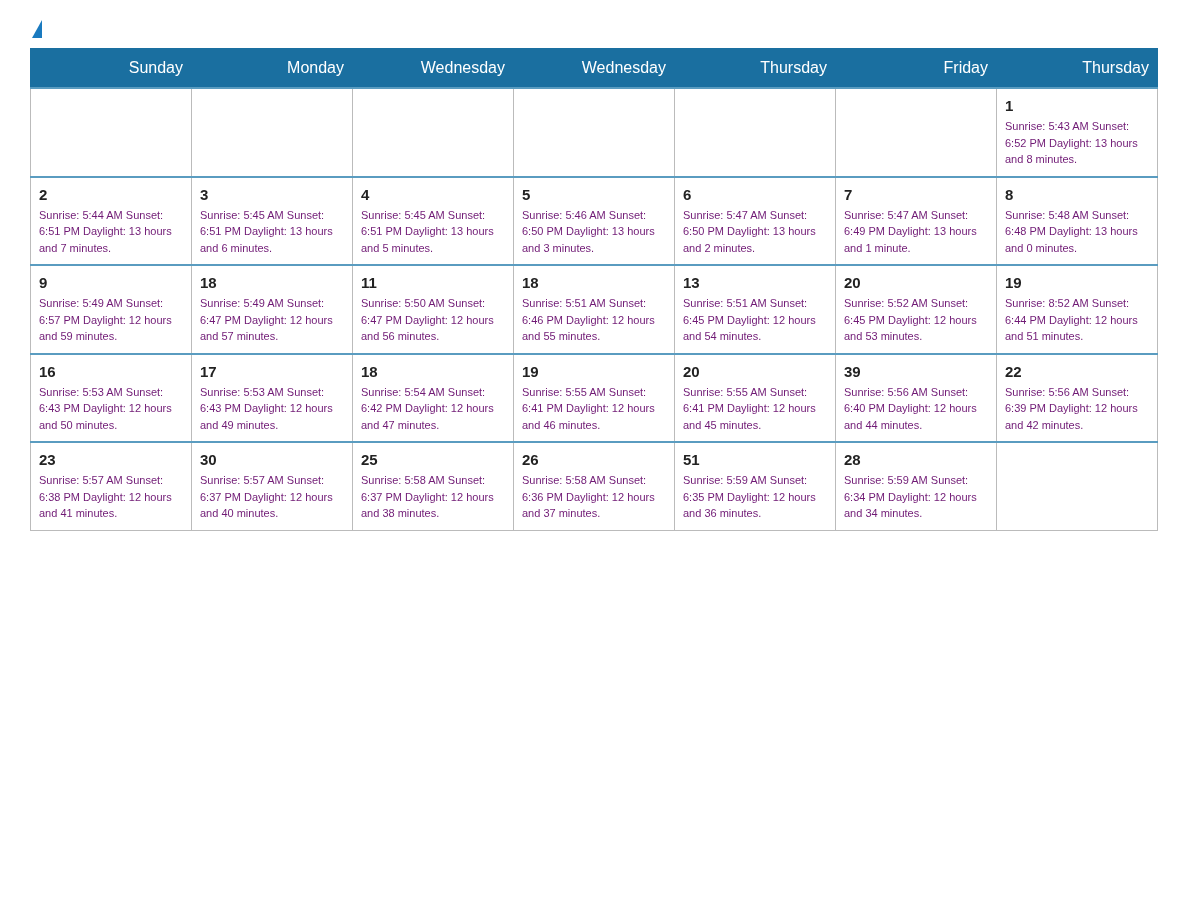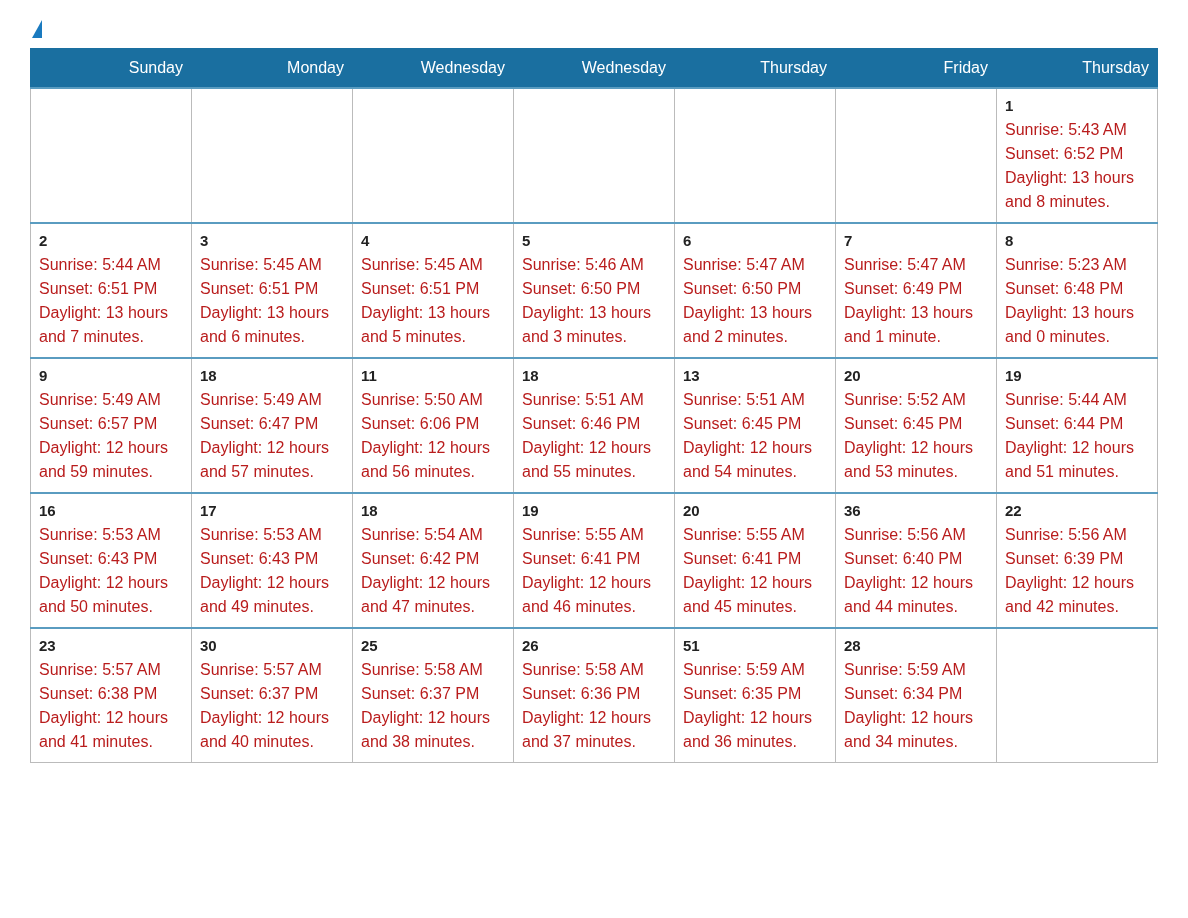--- a/index.html
+++ b/index.html
@@ -77,22 +77,22 @@
     .calendar tr td {
       border-top: 2px solid #5a9cc0;
     }
     .day-number {
       font-size: 15px;
       font-weight: bold;
       color: #222;
       margin-bottom: 4px;
     }
     .day-info {
-      font-size: 16px;
-      color: #b91c1c;
+      font-size: 11px;
+      color: #701a75;
       line-height: 1.5;
     }
     .empty-cell {
       background: #f9f9f9;
     }
   </style>
 </head>
 <body>
 
 <div class="header">
@@ -170,42 +170,42 @@
 Daylight: 13 hours and 2 minutes.</div>
         </td>
         <td>
           <div class="day-number">7</div>
           <div class="day-info">Sunrise: 5:47 AM
 Sunset: 6:49 PM
 Daylight: 13 hours and 1 minute.</div>
         </td>
         <td>
           <div class="day-number">8</div>
-          <div class="day-info">Sunrise: 5:23 AM
+          <div class="day-info">Sunrise: 5:48 AM
 Sunset: 6:48 PM
 Daylight: 13 hours and 0 minutes.</div>
         </td>
       </tr>
       <tr>
         <td>
           <div class="day-number">9</div>
           <div class="day-info">Sunrise: 5:49 AM
 Sunset: 6:57 PM
 Daylight: 12 hours and 59 minutes.</div>
         </td>
         <td>
           <div class="day-number">18</div>
           <div class="day-info">Sunrise: 5:49 AM
 Sunset: 6:47 PM
 Daylight: 12 hours and 57 minutes.</div>
         </td>
         <td>
           <div class="day-number">11</div>
           <div class="day-info">Sunrise: 5:50 AM
-Sunset: 6:06 PM
+Sunset: 6:47 PM
 Daylight: 12 hours and 56 minutes.</div>
         </td>
         <td>
           <div class="day-number">18</div>
           <div class="day-info">Sunrise: 5:51 AM
 Sunset: 6:46 PM
 Daylight: 12 hours and 55 minutes.</div>
         </td>
         <td>
           <div class="day-number">13</div>
@@ -214,21 +214,21 @@
 Daylight: 12 hours and 54 minutes.</div>
         </td>
         <td>
           <div class="day-number">20</div>
           <div class="day-info">Sunrise: 5:52 AM
 Sunset: 6:45 PM
 Daylight: 12 hours and 53 minutes.</div>
         </td>
         <td>
           <div class="day-number">19</div>
-          <div class="day-info">Sunrise: 5:44 AM
+          <div class="day-info">Sunrise: 8:52 AM
 Sunset: 6:44 PM
 Daylight: 12 hours and 51 minutes.</div>
         </td>
       </tr>
       <tr>
         <td>
           <div class="day-number">16</div>
           <div class="day-info">Sunrise: 5:53 AM
 Sunset: 6:43 PM
 Daylight: 12 hours and 50 minutes.</div>
@@ -251,21 +251,21 @@
 Sunset: 6:41 PM
 Daylight: 12 hours and 46 minutes.</div>
         </td>
         <td>
           <div class="day-number">20</div>
           <div class="day-info">Sunrise: 5:55 AM
 Sunset: 6:41 PM
 Daylight: 12 hours and 45 minutes.</div>
         </td>
         <td>
-          <div class="day-number">36</div>
+          <div class="day-number">39</div>
           <div class="day-info">Sunrise: 5:56 AM
 Sunset: 6:40 PM
 Daylight: 12 hours and 44 minutes.</div>
         </td>
         <td>
           <div class="day-number">22</div>
           <div class="day-info">Sunrise: 5:56 AM
 Sunset: 6:39 PM
 Daylight: 12 hours and 42 minutes.</div>
         </td>

